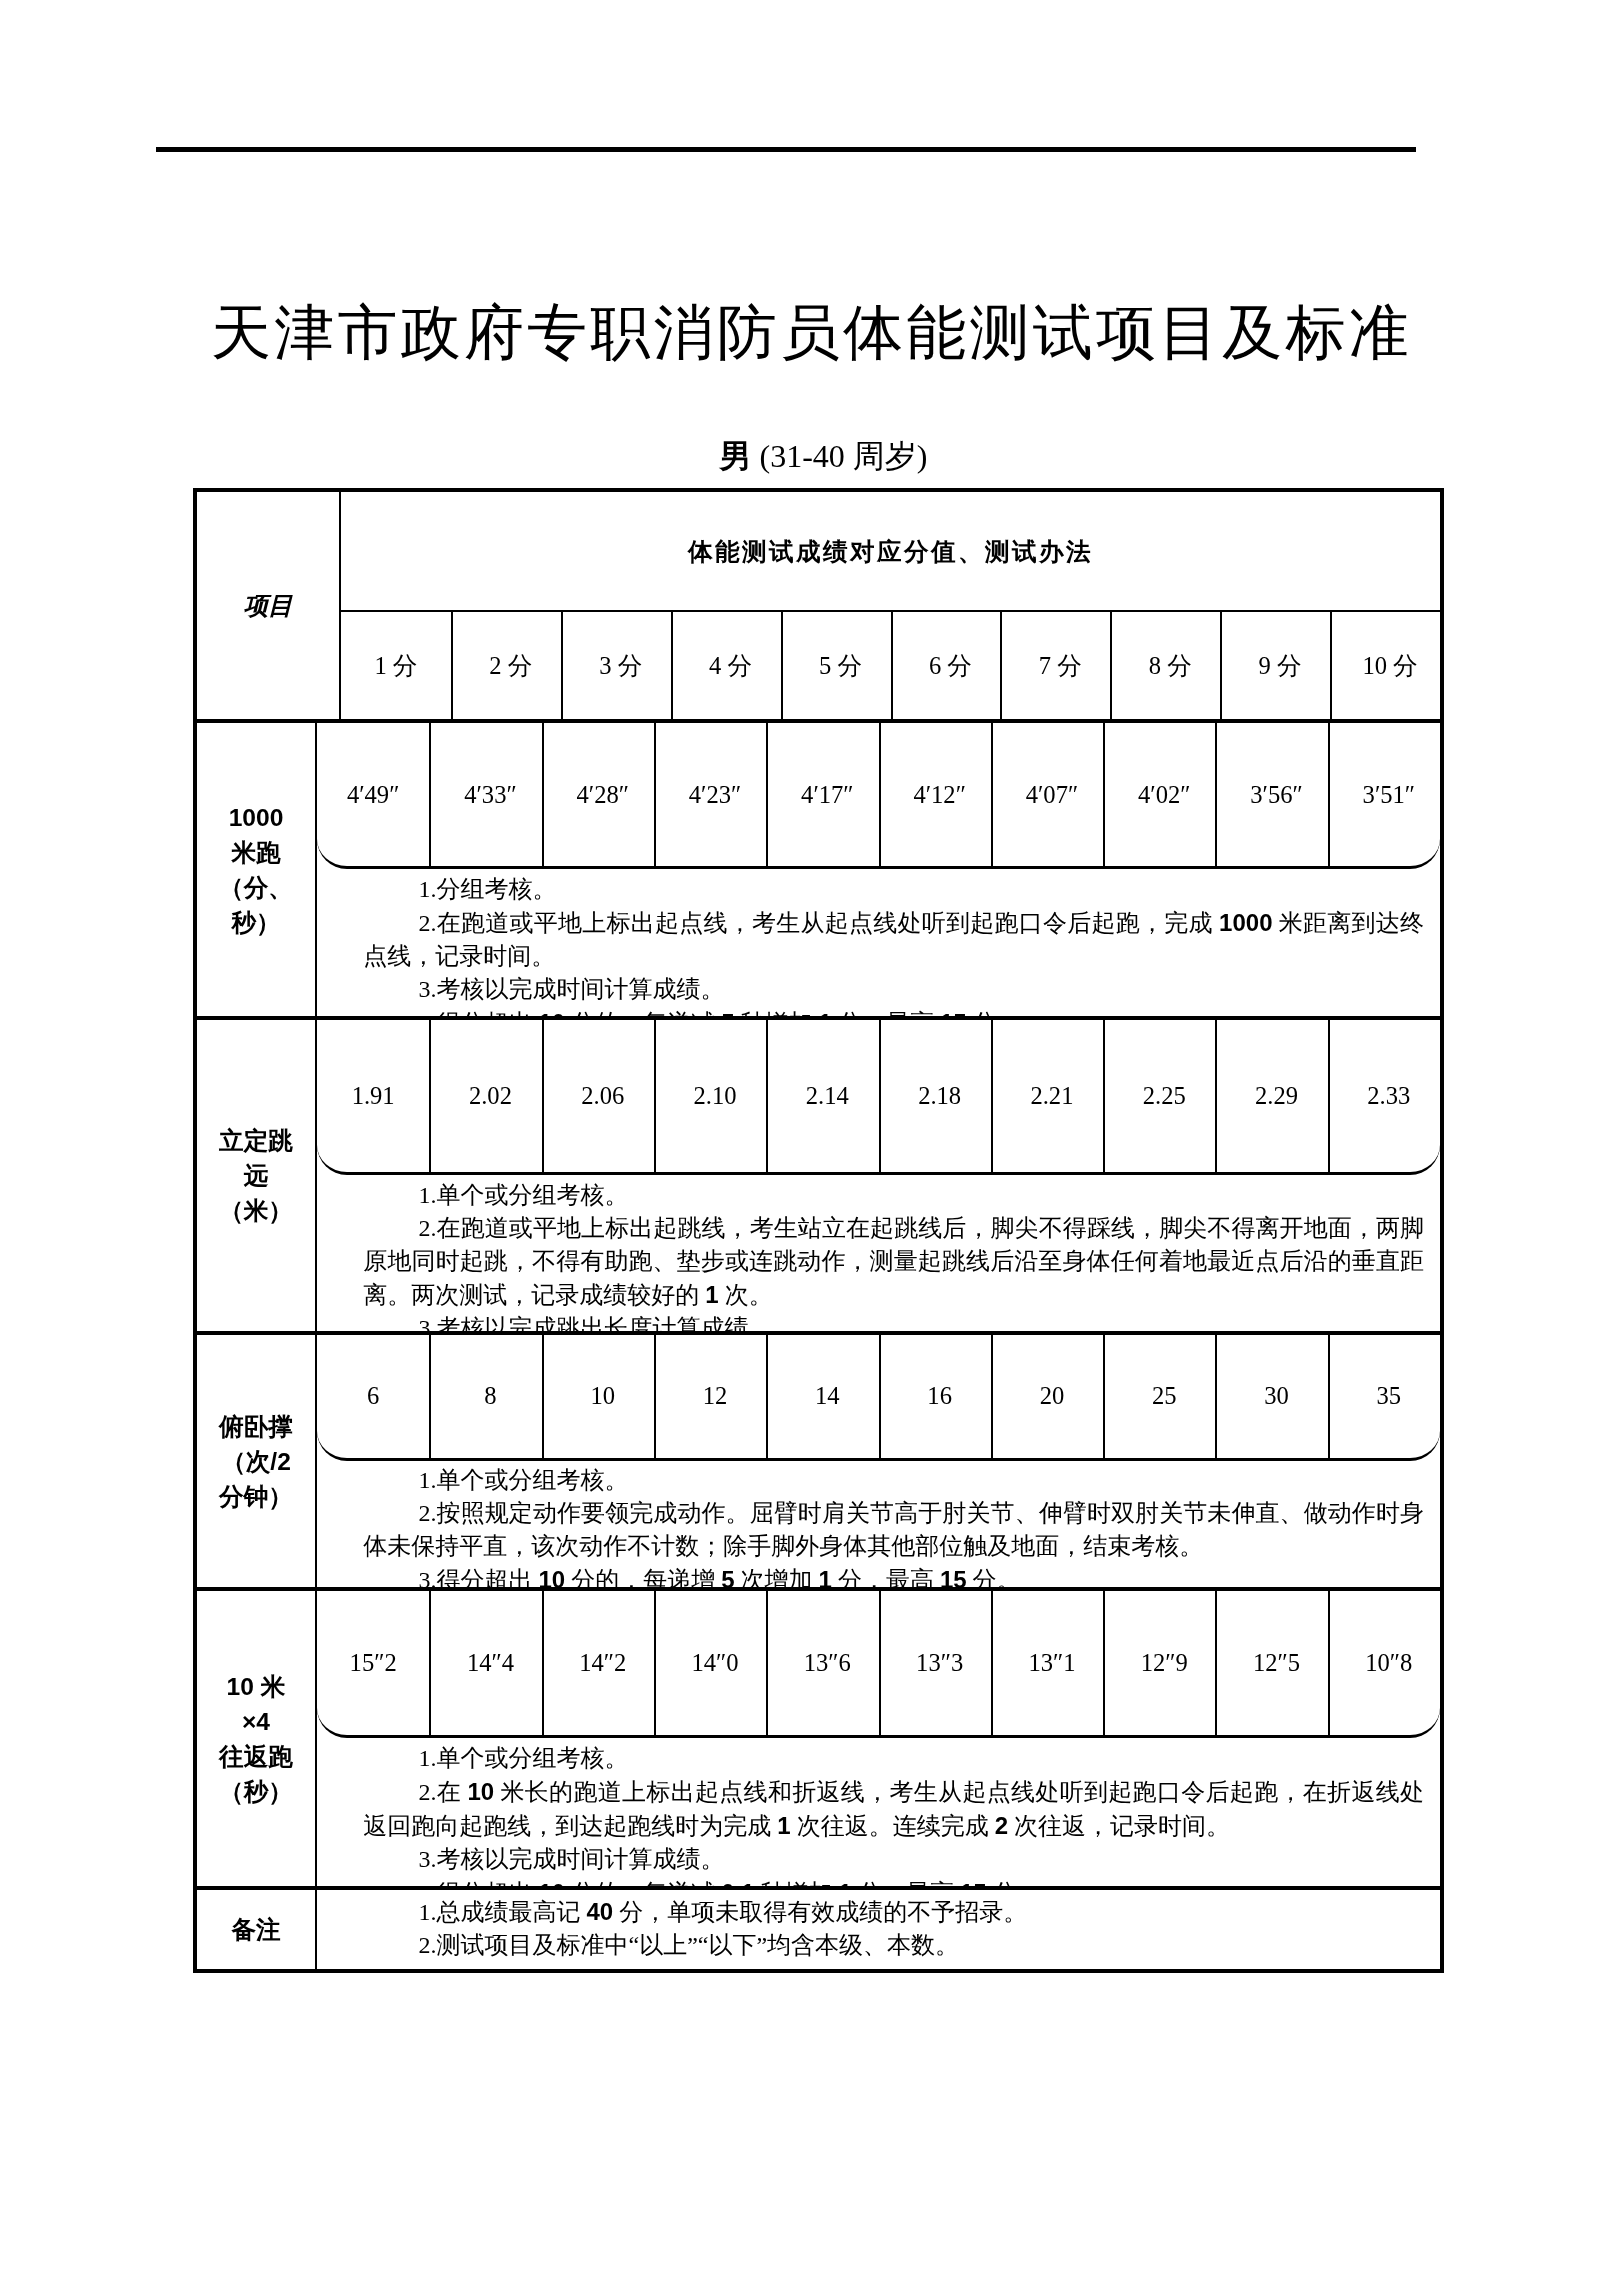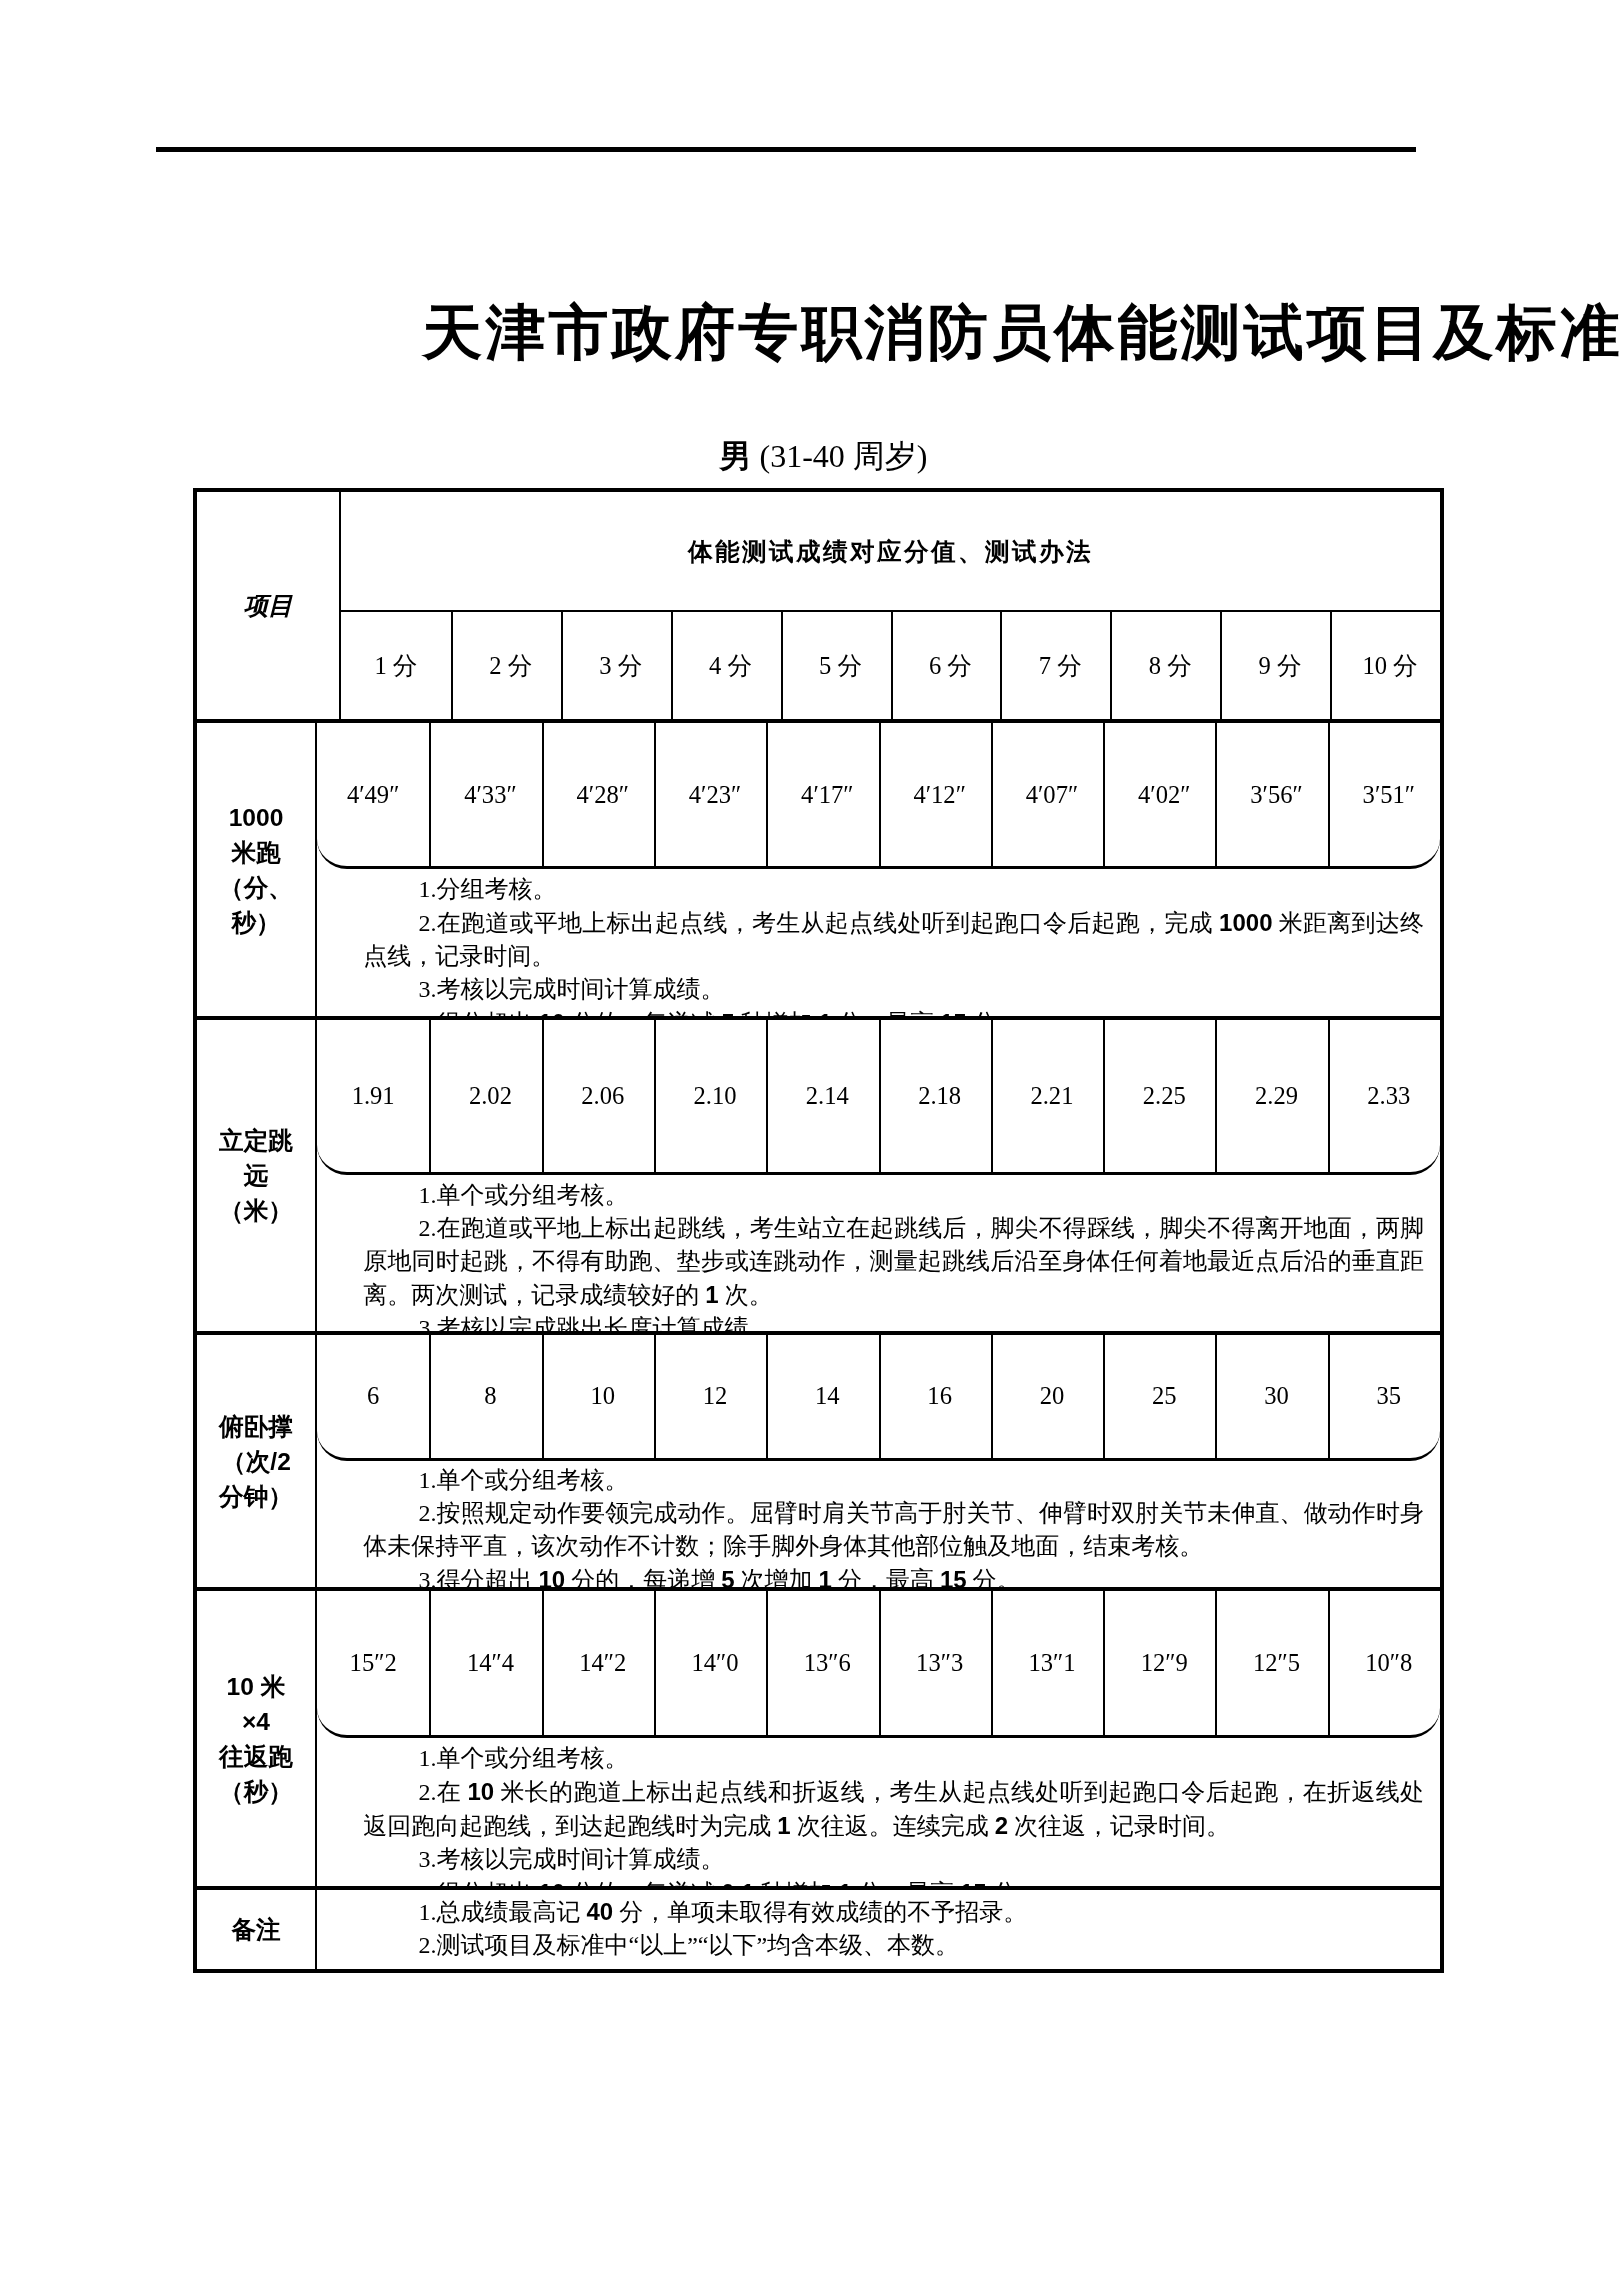--- a/index.html
+++ b/index.html
@@ -4,22 +4,22 @@
 <style>
   html,body{margin:0;padding:0;background:#888;}
   #page{
     position:relative; width:1623px; height:2295px; background:#ffffff;
     font-family:"Liberation Serif","DejaVu Serif",serif; color:#000;
     overflow:hidden;
   }
   .sans{font-family:"Liberation Sans","DejaVu Sans",sans-serif;}
   #top-rule{position:absolute; left:156px; top:147px; width:1260px; height:4.8px; background:#000;}
   #doc-title{
-    position:absolute; left:0; top:298px; width:100%; text-align:right;
-    font-size:60px; line-height:70px; font-weight:bold; letter-spacing:3.2px;
+    position:absolute; left:0; top:298px; width:100%; text-align:center;
+    font-size:60px; line-height:70px; font-weight:normal; letter-spacing:3.2px;
   }
   #doc-subtitle{
     position:absolute; left:12px; top:436px; width:100%; text-align:center;
     font-size:32px; line-height:40px;
   }
   #doc-subtitle .sub-prefix{font-weight:bold; font-family:"Liberation Sans","DejaVu Sans",sans-serif;}
   #doc-subtitle .sub-rest{margin-left:8px; font-weight:normal;}
 
   #tbl{
     position:absolute; left:193px; top:488px; width:1251px; height:1485px;

